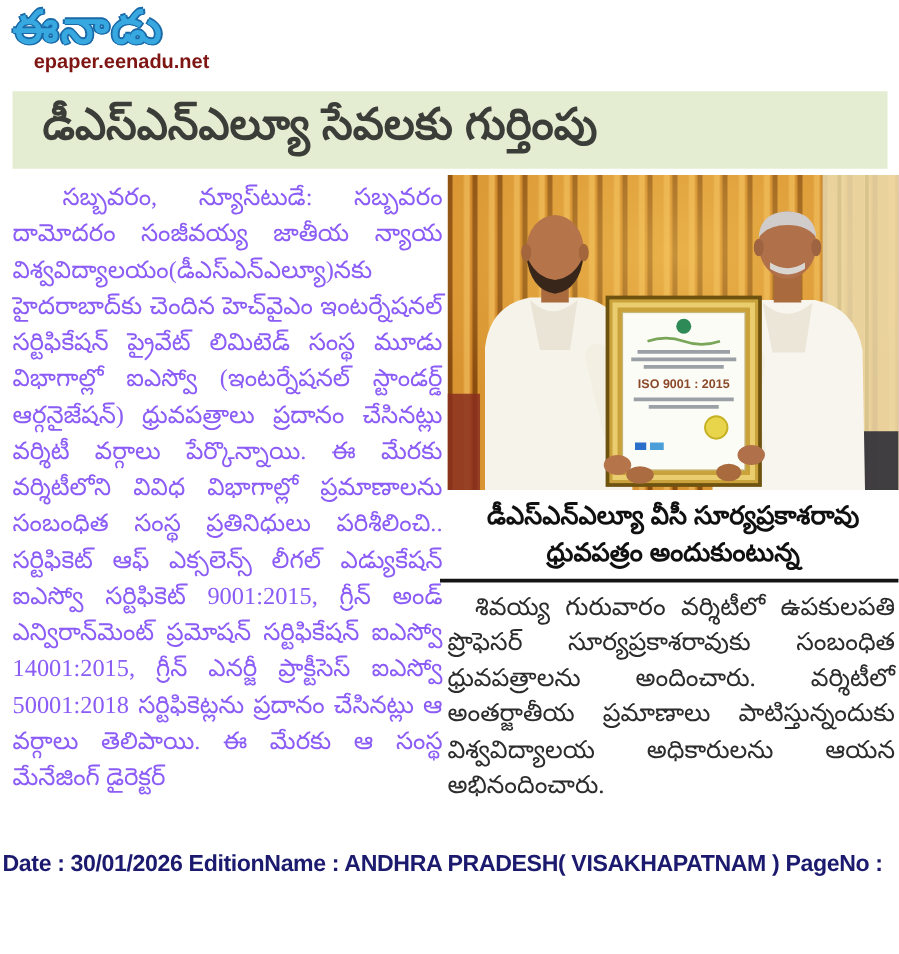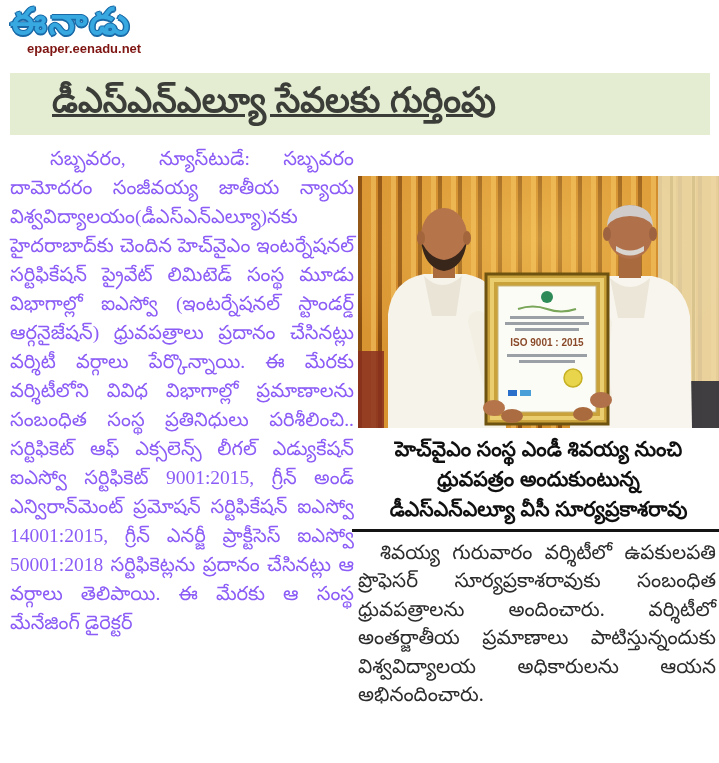--- a/index.html
+++ b/index.html
@@ -2,32 +2,32 @@
 <html><head>
 <meta charset="utf-8">
 <style>
   html,body{margin:0;padding:0;background:#ffffff;}
   .page{position:relative;width:719px;height:763px;background:#ffffff;overflow:hidden;
         font-family:"Liberation Sans","DejaVu Sans",sans-serif;}
 
   
   .logo{position:absolute;left:10px;top:1px;font-size:37px;font-weight:800;letter-spacing:2px;
         color:#38a9e0;text-shadow:1.5px 0 #1a6aa8,-1.5px 0 #1a6aa8,0 1.5px #1a6aa8,0 -1.5px #1a6aa8,1px 1px #1a6aa8;}
-  .site-url{position:absolute;left:27px;top:41px;font-size:13px;font-weight:700;color:#7e1512;}
+  .site-url{position:absolute;left:27px;top:41px;font-size:16px;font-weight:700;color:#7e1512;}
 
   
   .headline{position:absolute;left:10px;top:73px;width:700px;height:62px;background:#e4edd2;
-            display:flex;align-items:center;box-sizing:border-box;padding:0 10px 0 42px;
-            font-size:35px;font-weight:600;color:#3b3d38;white-space:nowrap;overflow:hidden;text-decoration:underline;}
+            display:flex;align-items:center;box-sizing:border-box;padding:0 10px 0 24px;
+            font-size:35px;font-weight:600;color:#3b3d38;white-space:nowrap;overflow:hidden;}
 
   
   .col{position:absolute;margin:0;color:#8b5cf6;text-align:justify;
        font-family:"Liberation Serif","DejaVu Serif",serif;}
   .col-left{left:10px;top:144px;width:344px;font-size:19.5px;line-height:29px;text-indent:40px;}
-  .right-wrap{position:absolute;left:358px;top:140px;width:361px;margin-top:36px;}
+  .right-wrap{position:absolute;left:358px;top:140px;width:361px;}
   .photo{width:361px;height:252px;display:block;}
   .caption{margin-top:6px;text-align:center;font-weight:700;font-size:20.5px;line-height:30px;color:#101010;}
   .divider{height:2.5px;background:#141414;width:367px;margin:5px 0 3px -6px;}
   .col-right{position:static;display:block;margin:6px 0 0 0;width:358px;
              font-size:20px;line-height:28.5px;text-indent:22px;text-align:justify;
              color:#2c2c2c;font-family:"Liberation Serif","DejaVu Serif",serif;}
 
   
   .footer{position:absolute;left:2px;top:680px;font-size:18.5px;font-weight:700;
           color:#1b1a6e;letter-spacing:-0.3px;white-space:nowrap;}
@@ -112,24 +112,24 @@
 
       <g>
         <ellipse cx="136" cy="232" rx="11" ry="8" fill="#b5744a"></ellipse>
         <ellipse cx="154" cy="240" rx="11" ry="7" fill="#ab6c42"></ellipse>
         <ellipse cx="243" cy="224" rx="11" ry="8" fill="#b0704a"></ellipse>
         <ellipse cx="225" cy="238" rx="10" ry="7" fill="#a96a3e"></ellipse>
       </g>
     </svg>
 
     <div class="caption">
-      <div>హెచ్‌వైఎం సంస్థ ఎండీ శివయ్య నుంచి</div>
+      <div>డీఎస్ఎన్ఎల్యూ వీసీ సూర్యప్రకాశరావు</div>
       <div>ధ్రువపత్రం అందుకుంటున్న</div>
-      <div>డీఎస్ఎన్ఎల్యూ వీసీ సూర్యప్రకాశరావు</div>
     </div>
 
     <div class="divider"></div>
 
     <p class="col-right">శివయ్య గురువారం వర్శిటీలో ఉపకులపతి ప్రొఫెసర్ సూర్యప్రకాశరావుకు సంబంధిత ధ్రువపత్రాలను అందించారు. వర్శిటీలో అంతర్జాతీయ ప్రమాణాలు పాటిస్తున్నందుకు విశ్వవిద్యాలయ అధికారులను ఆయన అభినందించారు.</p>
   </div>
 
+  <div class="footer">Date : 30/01/2026 EditionName : ANDHRA PRADESH( VISAKHAPATNAM ) PageNo :</div>
 
 </div>
 
 </body></html>

